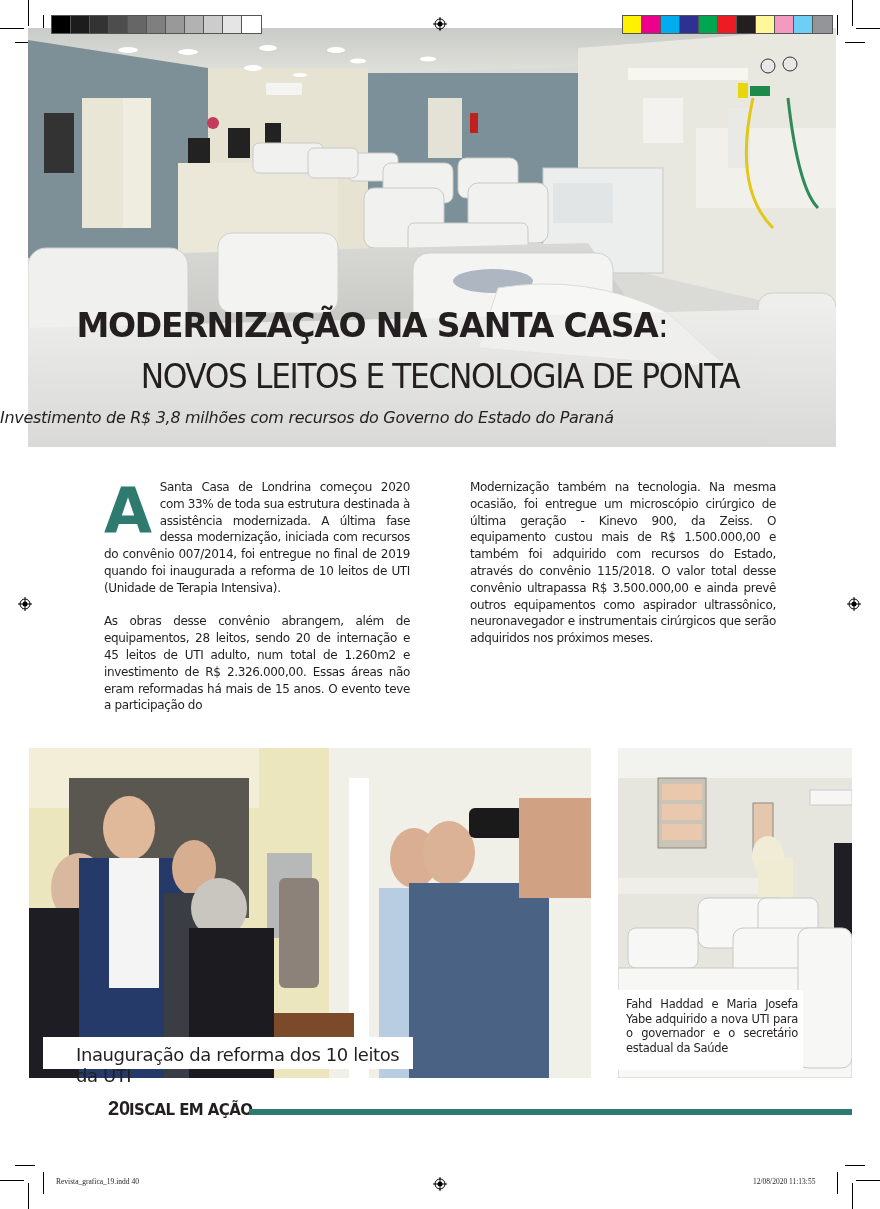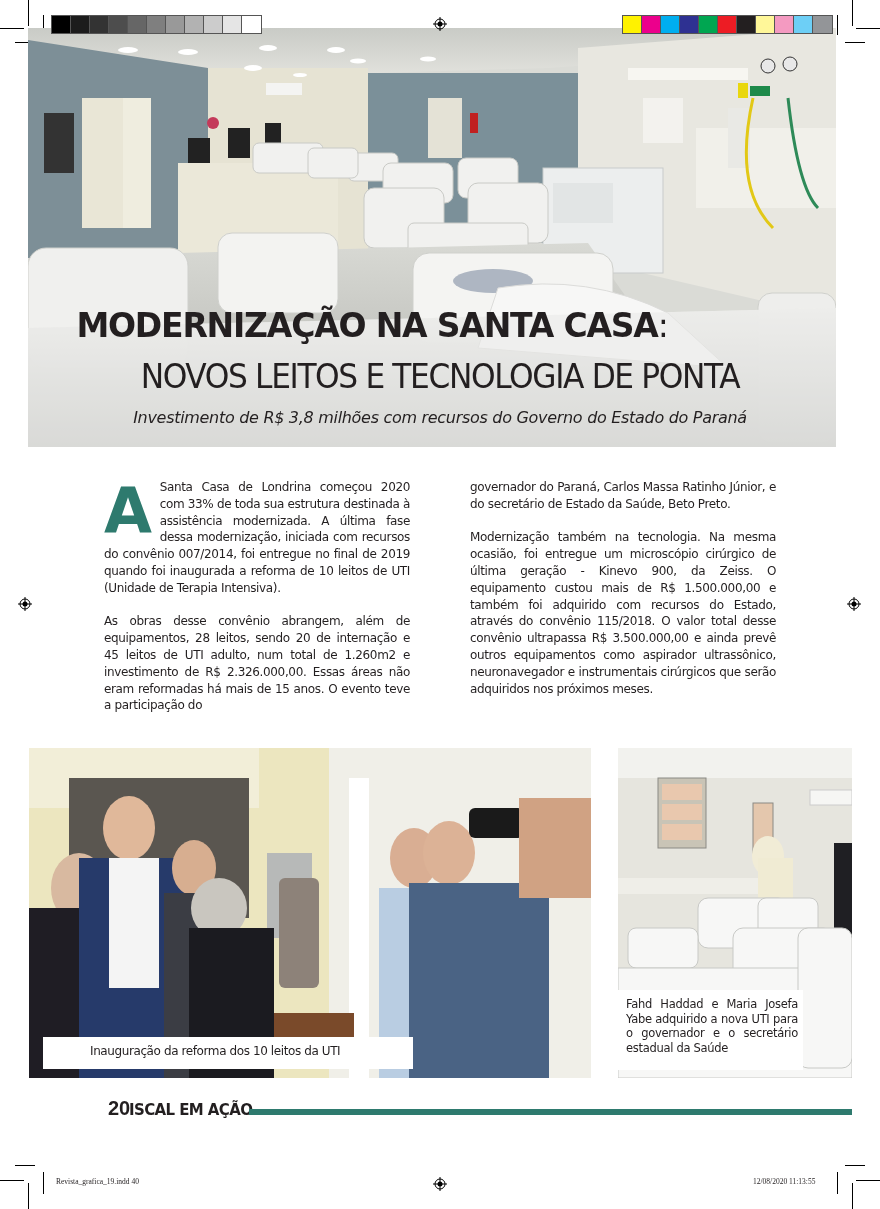--- a/index.html
+++ b/index.html
@@ -19,21 +19,21 @@
 
   
   .hero { position: absolute; left: 28px; top: 28px; width: 808px; height: 419px; overflow: hidden; }
   .hero svg { position: absolute; left: 0; top: 0; }
 
   .title-line1 { position: absolute; left: 0; width: 744px; top: 306px; text-align: center;
     font-family: "DejaVu Sans", sans-serif; font-weight: bold; font-size: 33px; letter-spacing: -1.2px; color: #231f20; }
   .title-line1 .colon { font-weight: normal; }
   .title-line2 { position: absolute; left: 0; width: 880px; top: 356px; text-align: center;
     font-family: "DejaVu Sans", sans-serif; font-size: 34px; letter-spacing: -1.5px; color: #231f20; font-weight: normal; transform: scaleX(0.92); }
-  .subtitle { position: absolute; left: 0; width: 880px; top: 408px; text-align: center;
+  .subtitle { position: absolute; left: 0; width: 880px; top: 408px; text-align: left;
     font-family: "DejaVu Sans", sans-serif; font-style: italic; font-size: 16px; color: #231f20; letter-spacing: -0.3px; }
 
   
   .col { position: absolute; font-family: "DejaVu Sans", sans-serif; font-size: 12px; line-height: 16.8px;
     text-align: justify; color: #231f20; letter-spacing: -0.35px; }
   .col p { margin-bottom: 16.8px; }
   .dropcap { float: left; font-family: "DejaVu Sans", sans-serif; font-weight: bold; font-size: 62px; line-height: 52px;
     color: #2e7a6e; margin: 6px 8px 0 0; height: 60px; }
 
   
@@ -215,21 +215,20 @@
 <div class="title-line2">NOVOS LEITOS E  TECNOLOGIA DE PONTA</div>
 <div class="subtitle">Investimento de R$ 3,8 milhões com recursos do Governo do Estado do Paraná</div>
 
 <div class="col" style="left:104px;top:479px;width:306px;">
   <span class="dropcap">A</span>
   <p>Santa Casa de Londrina começou 2020 com 33% de toda sua estrutura destinada à assistência modernizada. A última fase dessa modernização, iniciada com recursos do convênio 007/2014, foi entregue no final de 2019 quando foi inaugurada a reforma de 10 leitos de UTI (Unidade de Terapia Intensiva).</p>
   <p>As obras desse convênio abrangem, além de equipamentos, 28 leitos, sendo 20 de internação e 45 leitos de UTI adulto, num total de 1.260m2 e investimento de R$ 2.326.000,00. Essas áreas não eram reformadas há mais de 15 anos. O evento teve a participação do</p>
 </div>
 
 <div class="col" style="left:470px;top:479px;width:306px;">
-  <p>governador do Paraná, Carlos Massa Ratinho Júnior, e do secretário de Estado da Saúde, Beto Preto.</p>
   <p>Modernização também na tecnologia. Na mesma ocasião, foi entregue um microscópio cirúrgico de última geração - Kinevo 900, da Zeiss. O equipamento custou  mais de R$ 1.500.000,00 e também foi adquirido com recursos do Estado, através do convênio 115/2018. O valor total desse convênio ultrapassa R$ 3.500.000,00 e ainda prevê outros equipamentos como aspirador ultrassônico, neuronavegador e instrumentais cirúrgicos que serão adquiridos nos próximos meses.</p>
 </div>
 
 <div class="photo" style="left:29px;top:748px;width:562px;height:330px;">
   <svg width="562" height="330" viewBox="0 0 562 330">
     <rect width="562" height="330" fill="#ece6bf"></rect>
     <rect x="0" y="0" width="230" height="60" fill="#f2eed8"></rect>
     <rect x="40" y="30" width="180" height="140" fill="#5a5650"></rect>
     <rect x="300" y="0" width="262" height="330" fill="#f0efe8"></rect>
     <rect x="320" y="30" width="20" height="300" fill="#ffffff"></rect>
@@ -248,21 +247,21 @@
     <rect x="250" y="130" width="40" height="110" rx="6" fill="#8d8279"></rect>
     <ellipse cx="385" cy="110" rx="24" ry="30" fill="#d9ae93"></ellipse>
     <rect x="350" y="140" width="70" height="190" fill="#b9cde2"></rect>
     <ellipse cx="420" cy="105" rx="26" ry="32" fill="#dcb296"></ellipse>
     <rect x="380" y="135" width="140" height="195" fill="#4a6384"></rect>
     <rect x="440" y="60" width="55" height="30" rx="6" fill="#1a1a1a"></rect>
     <rect x="490" y="50" width="72" height="100" fill="#d0a283"></rect>
   </svg>
 </div>
 <div class="caption" style="left:43px;top:1037px;width:370px;height:32px;">
-  <span style="position:absolute;left:47px;top:7px;font-size:12px;letter-spacing:-0.4px;">Inauguração da reforma dos 10 leitos da UTI</span>
+  <span style="position:absolute;left:33px;top:7px;font-size:18px;letter-spacing:-0.4px;">Inauguração da reforma dos 10 leitos da UTI</span>
 </div>
 
 <div class="photo" style="left:618px;top:748px;width:234px;height:330px;">
   <svg width="234" height="330" viewBox="0 0 234 330">
     <rect width="234" height="330" fill="#e6e5de"></rect>
     <rect x="0" y="0" width="234" height="30" fill="#f2f2ee"></rect>
     <rect x="40" y="30" width="48" height="70" fill="#c9c4b6" stroke="#8a8a84"></rect>
     <rect x="44" y="36" width="40" height="16" fill="#e9c8ae"></rect>
     <rect x="44" y="56" width="40" height="16" fill="#e9c8ae"></rect>
     <rect x="44" y="76" width="40" height="16" fill="#e9c8ae"></rect>

